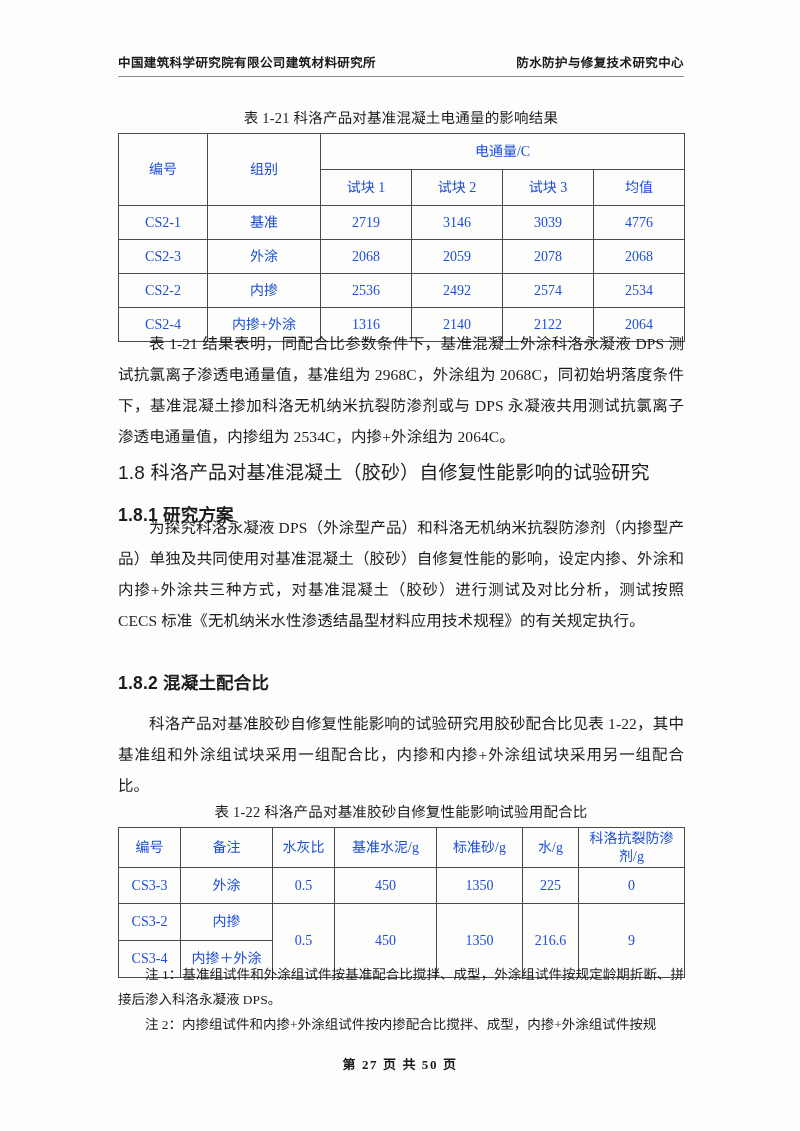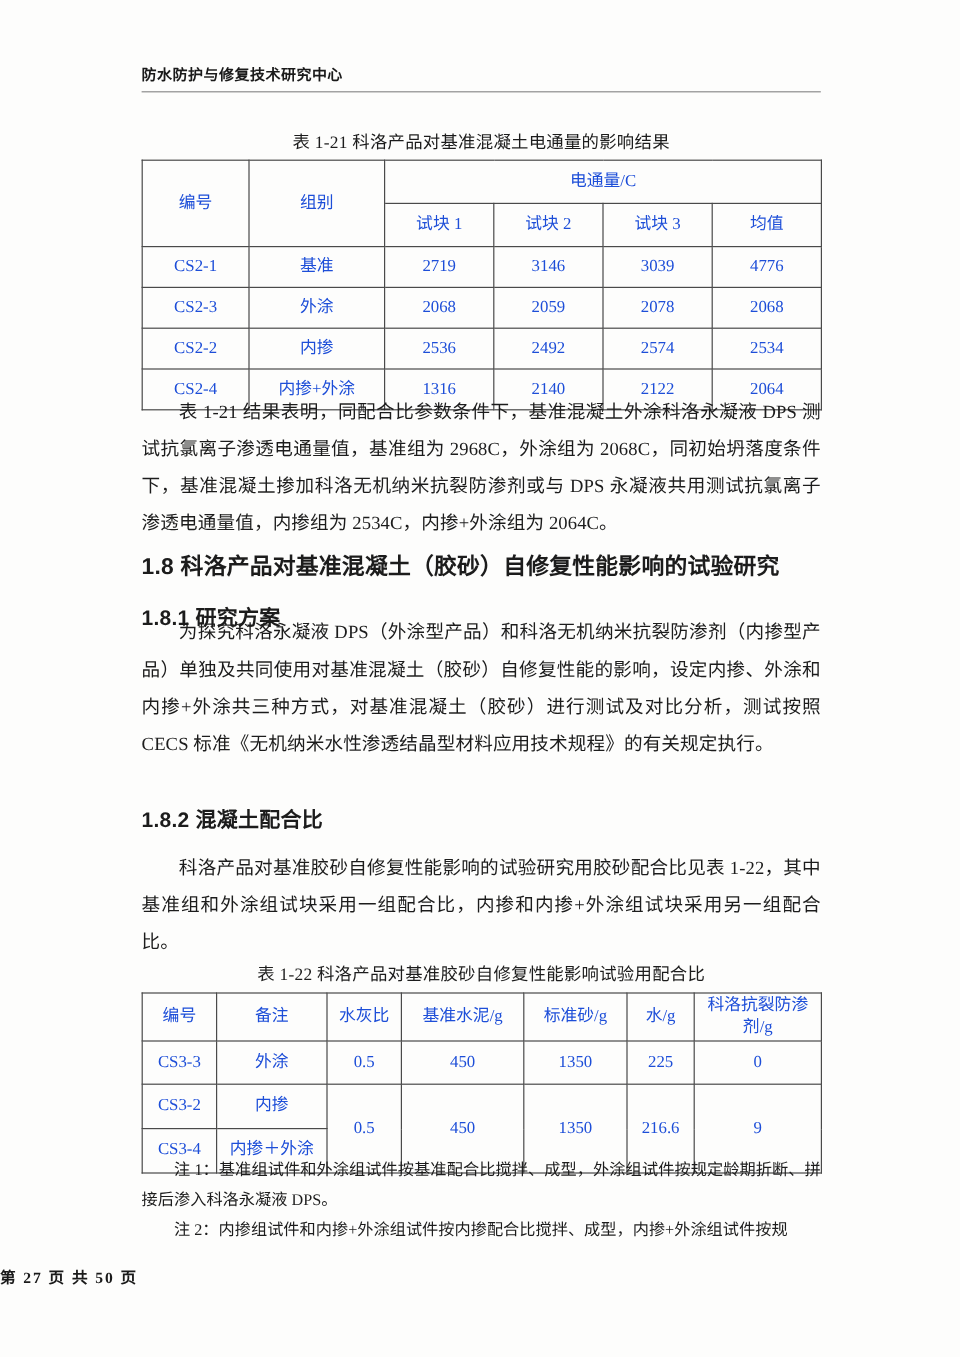--- a/index.html
+++ b/index.html
@@ -77,21 +77,21 @@
     line-height: 31px;
     text-align: justify;
     text-justify: inter-ideograph;
     text-indent: 2em;
     margin: 0;
     letter-spacing: .1px;
   }
 
   h2.sec {
     font-size: 19px;
-    font-weight: bold;
+    font-weight: normal;
     line-height: 30px;
     margin: 0;
     letter-spacing: .2px;
     font-family: "Liberation Sans", "DejaVu Sans", sans-serif;
   }
   h3.subsec {
     font-size: 17.5px;
     font-weight: bold;
     line-height: 30px;
     margin: 0;
@@ -121,34 +121,35 @@
     text-align: justify;
     text-justify: inter-ideograph;
   }
 
   
   .footer {
     position: absolute;
     left: 0;
     top: 1054px;
     width: 800px;
-    text-align: left;
+    text-align: center;
     font-size: 13px;
     font-weight: bold;
     letter-spacing: 1.6px;
     color: #1a1a1a;
     font-family: "Liberation Serif", "DejaVu Serif", serif;
   }
 </style>
 </head>
 <body>
 
 <div class="page">
 
   <div class="run-head">
+    <span class="rh-left">中国建筑科学研究院有限公司建筑材料研究所</span>
     <span class="rh-right">防水防护与修复技术研究中心</span>
   </div>
 
   <p class="tbl-caption" id="caption-1-21">表 1-21  科洛产品对基准混凝土电通量的影响结果</p>
 
   <table class="doc t21" id="table-1-21">
     <colgroup>
       <col style="width:89px">
       <col style="width:113px">
       <col style="width:91px">

